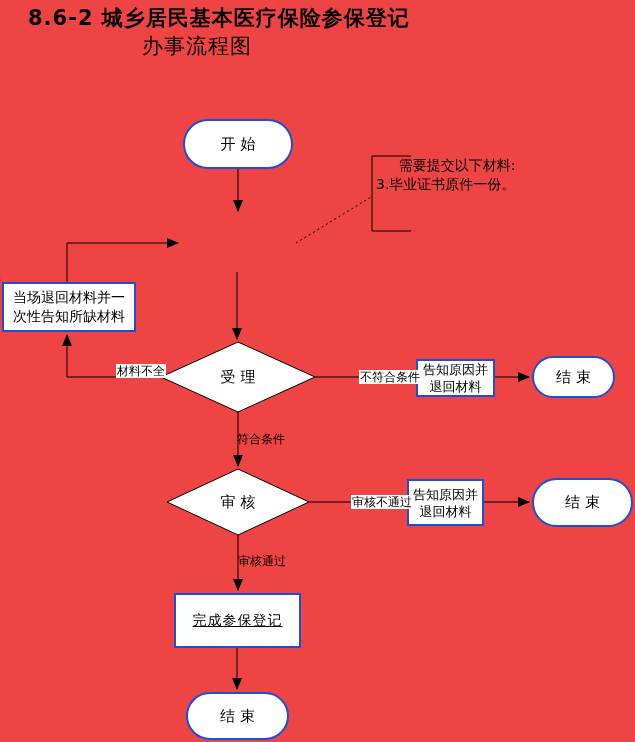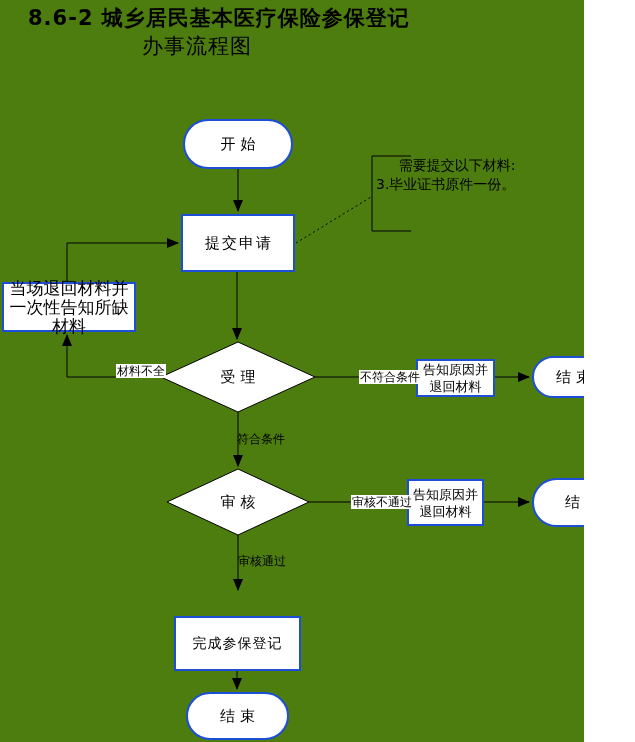--- a/index.html
+++ b/index.html
@@ -1,17 +1,17 @@
 <!DOCTYPE html>
 <html><head>
 <meta charset="utf-8">
 <style>
   html,body{margin:0;padding:0;background:#ffffff;}
   .canvas{
-    position:relative;width:584px;height:742px;background:#4d7c0f;
+    position:relative;width:635px;height:742px;background:#ef4444;
     font-family:"DejaVu Sans","Liberation Sans",sans-serif;color:#000;
     overflow:hidden;
   }
   .title-line1{
     position:absolute;left:28px;top:4px;font-size:21px;font-weight:bold;
     letter-spacing:1px;white-space:nowrap;
   }
   .title-line2{
     position:absolute;left:142px;top:32px;font-size:21px;font-weight:normal;
     letter-spacing:1px;white-space:nowrap;
@@ -19,21 +19,21 @@
   svg.wires{position:absolute;left:0;top:0;width:635px;height:742px;}
   .shape{
     position:absolute;box-sizing:border-box;border:2px solid #1d4ed8;background:#fff;
     display:flex;align-items:center;justify-content:center;text-align:center;
   }
   .oval{border-radius:999px;}
   .node-txt{font-size:15px;}
   .ls5{letter-spacing:5px;text-indent:5px;}
   .ls2{letter-spacing:2px;text-indent:2px;}
   .small-box{font-size:13px;line-height:17px;}
-  .left-box{font-size:17px;line-height:19px;padding:16px 4px;}
+  .left-box{font-size:14px;line-height:19px;padding:16px 4px;}
   .complete-box{font-size:14px;letter-spacing:1px;}
   .diamond-txt{
     position:absolute;display:flex;align-items:center;justify-content:center;
     font-size:15px;letter-spacing:5px;text-indent:5px;text-align:center;
   }
   .edge-label{
     position:absolute;font-size:12px;white-space:nowrap;line-height:14px;margin-left:22px;
   }
   .edge-label.masked{background:#fff;padding:0 1px;}
   .note-text{
@@ -82,37 +82,36 @@
     <path d="M296,243 L371,197" stroke="#000" stroke-width="1" fill="none" stroke-dasharray="2,3"></path>
 
     <path d="M411,156 L372,156 L372,231 L411,231" stroke="#000" stroke-width="1" fill="none"></path>
 
     <polygon points="238,342 315,377 238,412 161,377" fill="#fff" stroke="#000" stroke-width="1"></polygon>
     <polygon points="238,469 309,502 238,535 167,502" fill="#fff" stroke="#000" stroke-width="1"></polygon>
   </svg>
 
   <div class="shape oval node-txt ls5" style="left:183px;top:119px;width:110px;height:50px;">开始</div>
 
-  <div class="shape node-txt ls2" style="left:181px;top:214px;width:114px;height:58px;">提交申请</div>
 
   <div class="shape left-box" style="left:2px;top:282px;width:134px;height:50px;">当场退回材料并一次性告知所缺材料</div>
 
   <div class="diamond-txt" style="left:191px;top:362px;width:94px;height:30px;">受理</div>
 
   <div class="shape small-box" style="left:416px;top:359px;width:79px;height:38px;">告知原因并退回材料</div>
 
   <div class="shape oval node-txt ls5" style="left:532px;top:356px;width:83px;height:42px;">结束</div>
 
   <div class="diamond-txt" style="left:191px;top:487px;width:94px;height:30px;">审核</div>
 
   <div class="shape small-box" style="left:407px;top:479px;width:77px;height:47px;">告知原因并退回材料</div>
 
   <div class="shape oval node-txt ls5" style="left:532px;top:478px;width:101px;height:49px;">结束</div>
 
-  <div class="shape complete-box" style="left:174px;top:616px;width:127px;height:55px;">完成参保登记</div>
+  <div class="shape complete-box" style="left:174px;top:593px;width:127px;height:55px;text-decoration:underline;">完成参保登记</div>
 
   <div class="shape oval node-txt ls5" style="left:186px;top:692px;width:103px;height:48px;">结束</div>
 
   <div class="edge-label masked" style="left:94px;top:364px;">材料不全</div>
   <div class="edge-label masked" style="left:337px;top:370px;">不符合条件</div>
   <div class="edge-label" style="left:215px;top:432px;">符合条件</div>
   <div class="edge-label masked" style="left:329px;top:495px;">审核不通过</div>
   <div class="edge-label" style="left:216px;top:554px;">审核通过</div>
 
   <div class="note-text">

